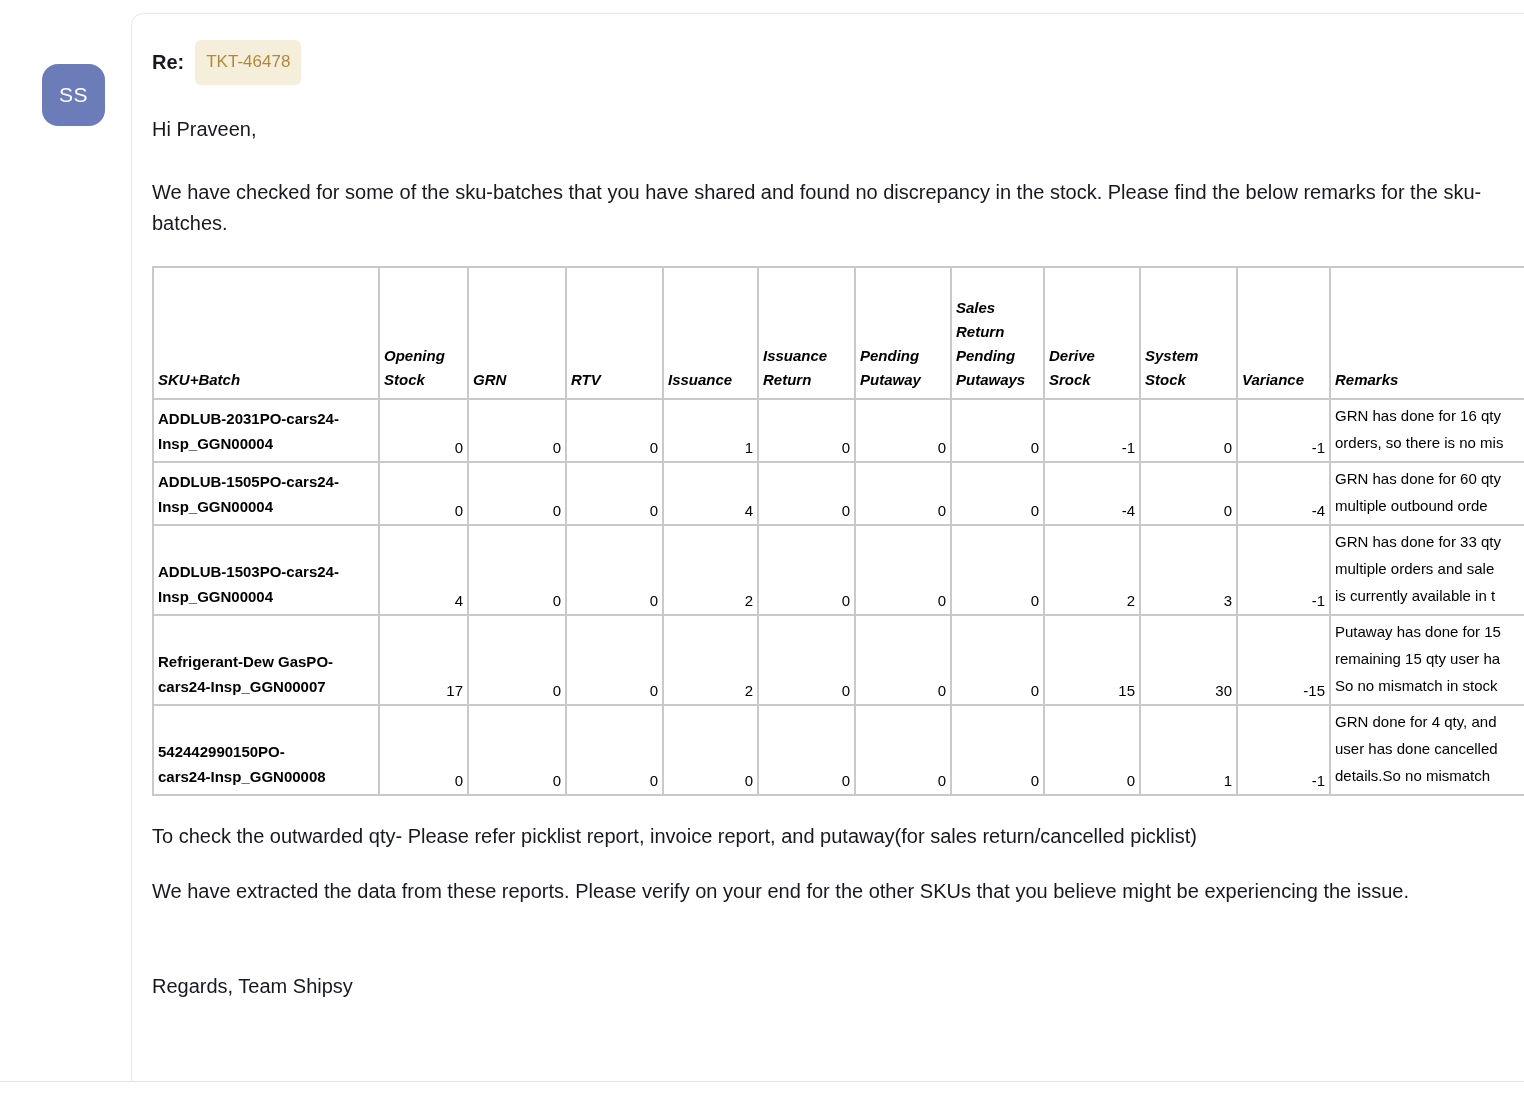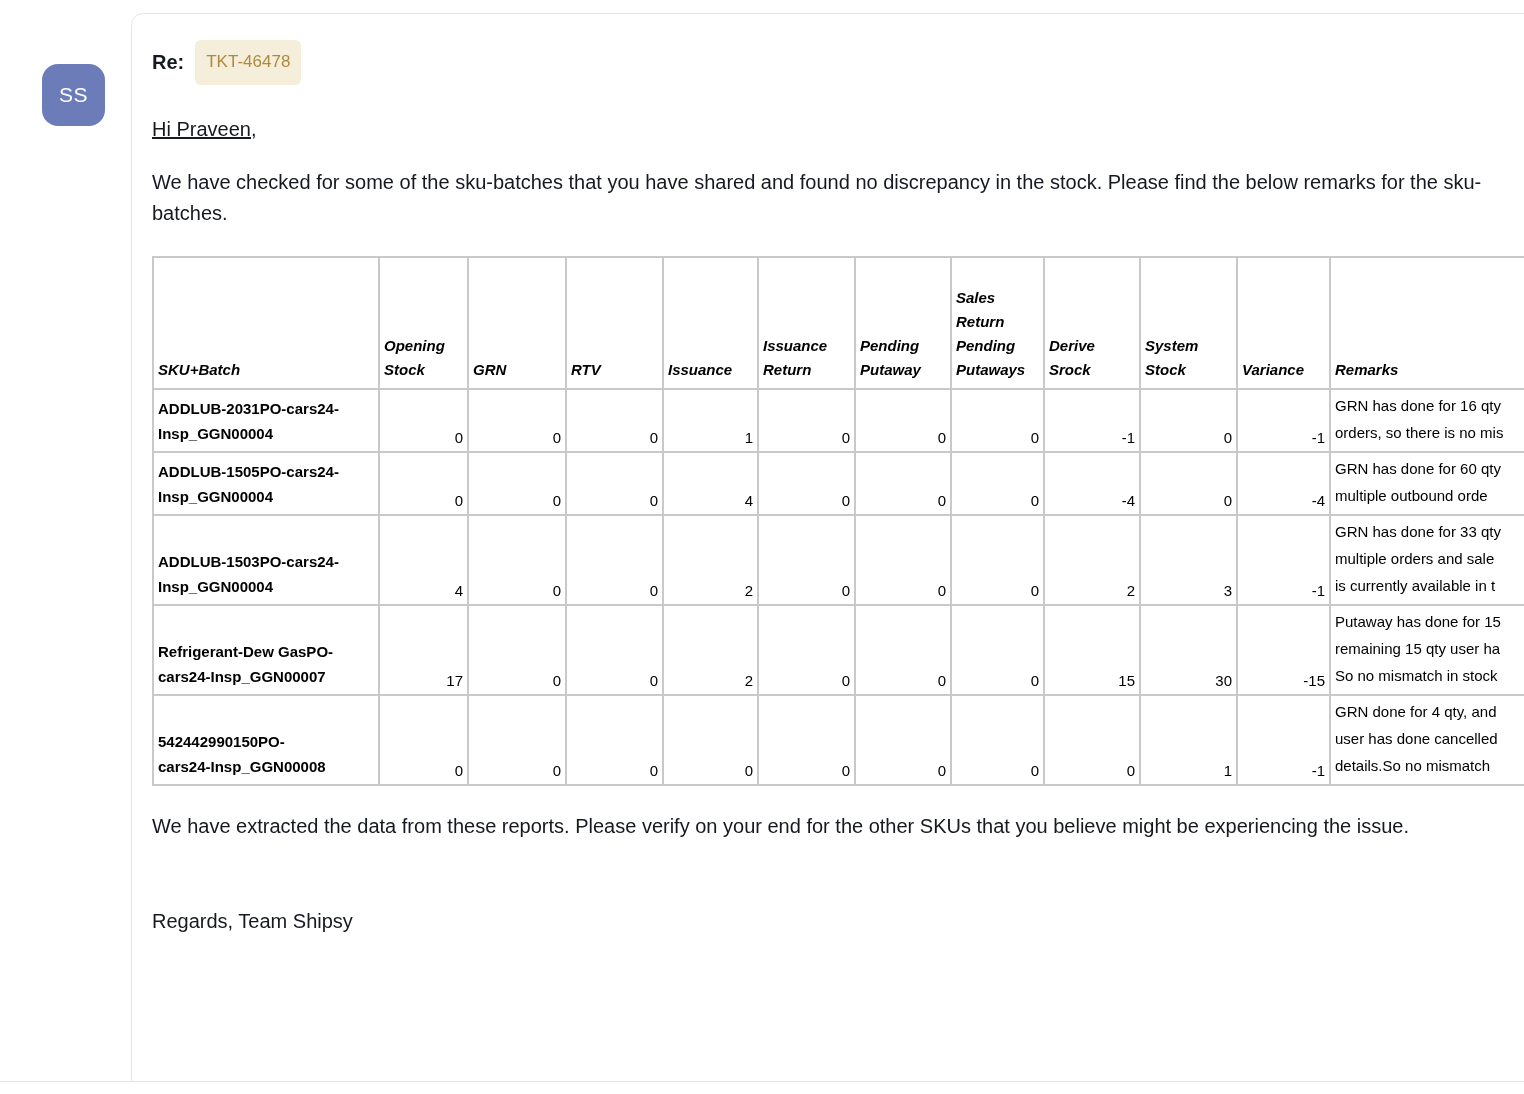--- a/index.html
+++ b/index.html
@@ -46,21 +46,21 @@
     border-radius: 6px;
     line-height: 1.1;
   }
   .para {
     font-size: 20px;
     line-height: 31px;
     width: 1355px;
     margin: 0 0 24px 0;
     color: #16191f;
   }
-  .greeting { margin-bottom: 22px; text-decoration: underline; }
+  .greeting { margin-bottom: 32px; }
   .intro { margin-bottom: 27px; }
   .signature { margin-top: 64px; }
 
   table.stock {
     border-collapse: collapse;
     table-layout: fixed;
     margin: 0 0 25px 0;
     font-size: 15px;
     color: #000000;
   }
@@ -259,17 +259,18 @@
         <td class="c-num">-1</td>
         <td class="c-rem">
           <div class="rline">GRN done for 4 qty, and</div>
           <div class="rline">user has done cancelled</div>
           <div class="rline">details.So no mismatch</div>
         </td>
       </tr>
     </tbody>
       </table>
 
+    <p class="para">To check the outwarded qty- Please refer picklist report, invoice report, and putaway(for sales return/cancelled picklist)</p>
     <p class="para">We have extracted the data from these reports. Please verify on your end for the other SKUs that you believe might be experiencing the issue.</p>
     <p class="para signature">Regards, Team Shipsy</p>
 
   </div>
 </div>
 
 </body></html>

